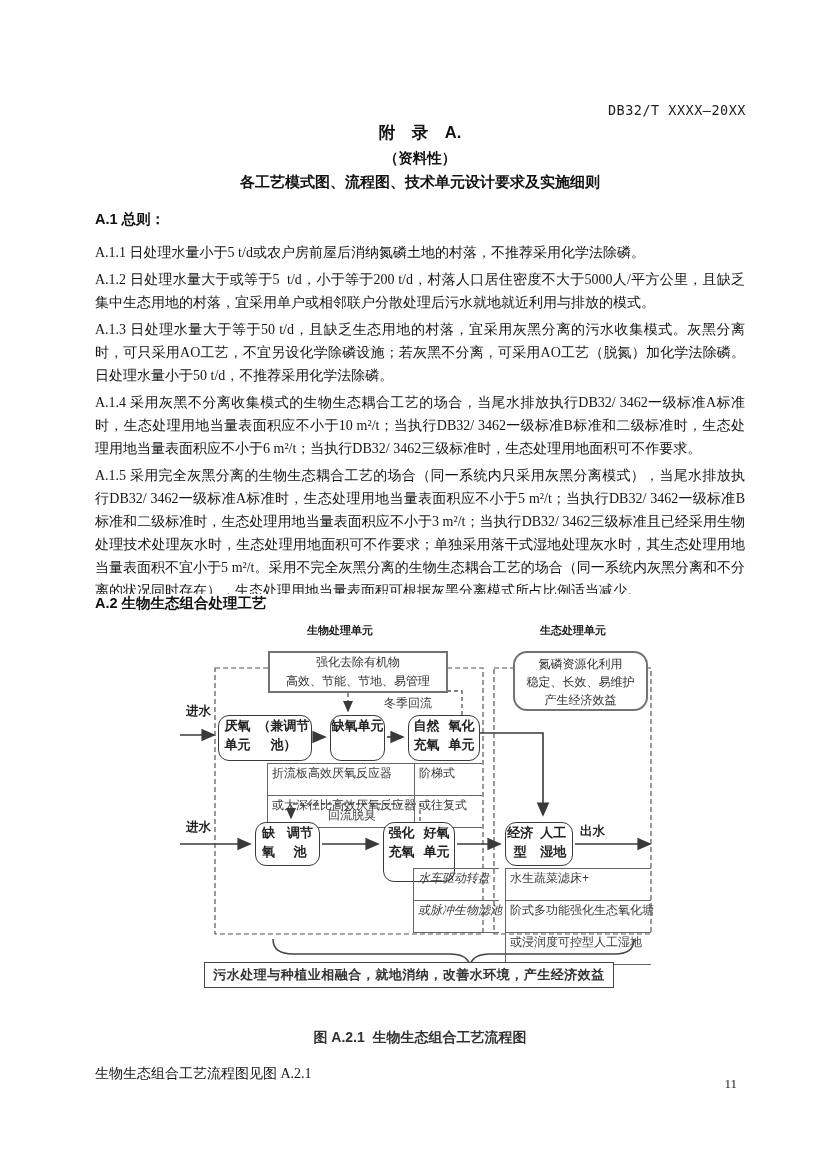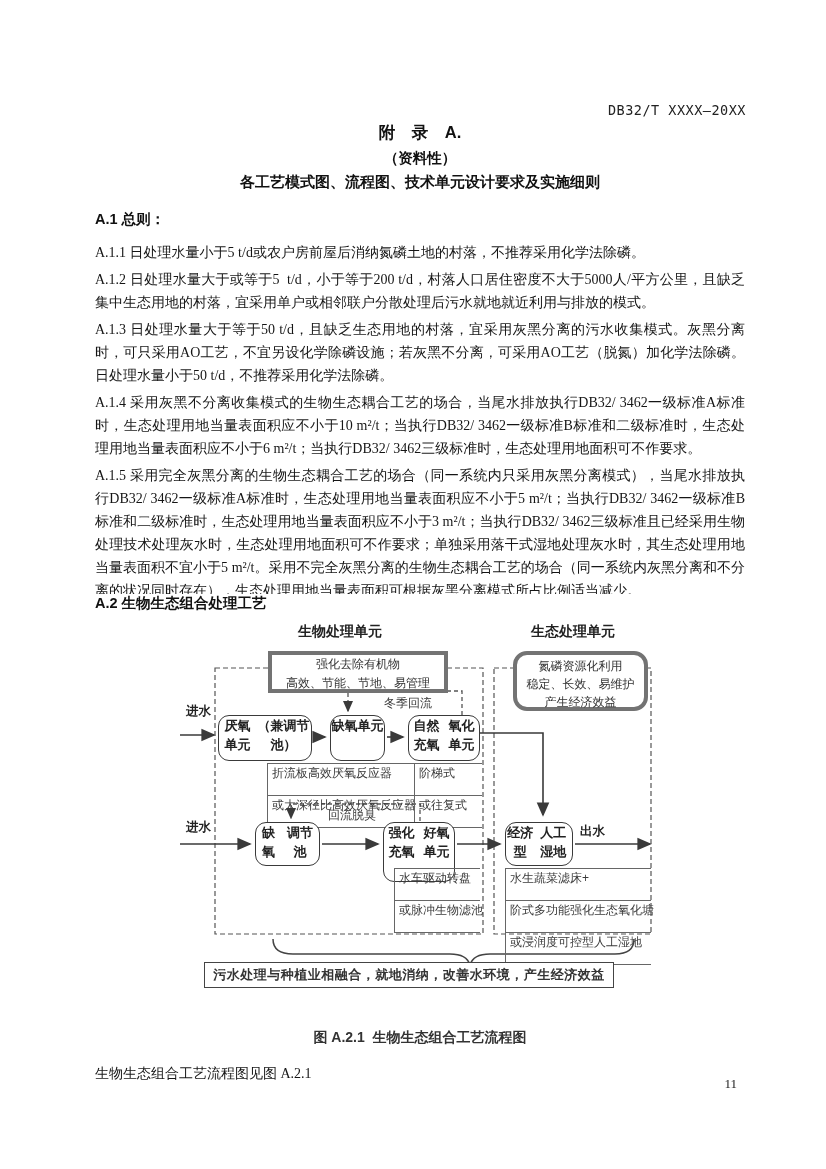--- a/index.html
+++ b/index.html
@@ -29,22 +29,22 @@
   .para{font-size:14px;line-height:23px;text-align:justify;margin:0 0 4px;
     white-space:pre-wrap;color:#151515;}
   .h-a2{font-family:"Liberation Sans","DejaVu Sans",sans-serif;font-weight:bold;
     font-size:14.5px;color:#111;margin:0 0 10px;}
 
   
   .figure{position:relative;width:660px;height:392px;margin-left:-5px;}
   .figure svg{position:absolute;left:0;top:0;}
   .fig-el{position:absolute;box-sizing:border-box;
     font-family:"Liberation Sans","DejaVu Sans",sans-serif;color:#2e2e2e;}
-  .col-hdr{font-weight:bold;font-size:14px;color:#222;text-align:center;width:140px;top:0;}
-  .benefit{border:4px solid #737373;background:#fff;text-align:center;
+  .col-hdr{font-weight:bold;font-size:11px;color:#222;text-align:center;width:140px;top:0;}
+  .benefit{border:2px solid #737373;background:#fff;text-align:center;
     font-size:12px;line-height:19px;color:#333;}
   .benefit.eco{line-height:18px;padding-top:2px;}
   .pbox{border:1.6px solid #3a3a3a;border-radius:11px;background:#fff;
     text-align:center;font-weight:bold;font-size:13px;line-height:19px;color:#222;
     display:flex;flex-direction:row;justify-content:center;}
   .sublist{font-size:12px;color:#3a3a3a;border-left:1px solid #666;border-top:1px solid #666;background:transparent;}
   .sublist .row{border-bottom:1px solid #666;line-height:18px;padding:0 3px 13px 4px;white-space:nowrap;}
   .flow-lbl{font-weight:bold;font-size:12.5px;color:#222;white-space:nowrap;}
   .small-lbl{font-size:12px;color:#3a3a3a;text-align:center;white-space:nowrap;}
   .banner{border:1.2px solid #444;background:#fff;text-align:center;
@@ -153,21 +153,21 @@
       </div>
       <div class="fig-el pbox" style="left:293px;top:199px;width:72px;height:60px;">
         <div>强化充氧</div>
         <div>好氧单元</div>
       </div>
       <div class="fig-el pbox" style="left:415px;top:199px;width:68px;height:44px;">
         <div>经济型</div>
         <div>人工湿地</div>
       </div>
 
-      <div class="fig-el sublist" style="left:304px;top:245px;width:86px;">
+      <div class="fig-el sublist" style="left:323px;top:245px;width:86px;font-style:italic;">
         <div class="row">水车驱动转盘</div>
         <div class="row">或脉冲生物滤池</div>
       </div>
       <div class="fig-el sublist" style="left:415px;top:245px;width:146px;">
         <div class="row">水生蔬菜滤床+</div>
         <div class="row">阶式多功能强化生态氧化塘</div>
         <div class="row">或浸润度可控型人工湿地</div>
       </div>
 
       <div class="fig-el banner" style="left:114px;top:339px;width:410px;height:26px;">污水处理与种植业相融合，就地消纳，改善水环境，产生经济效益</div>

